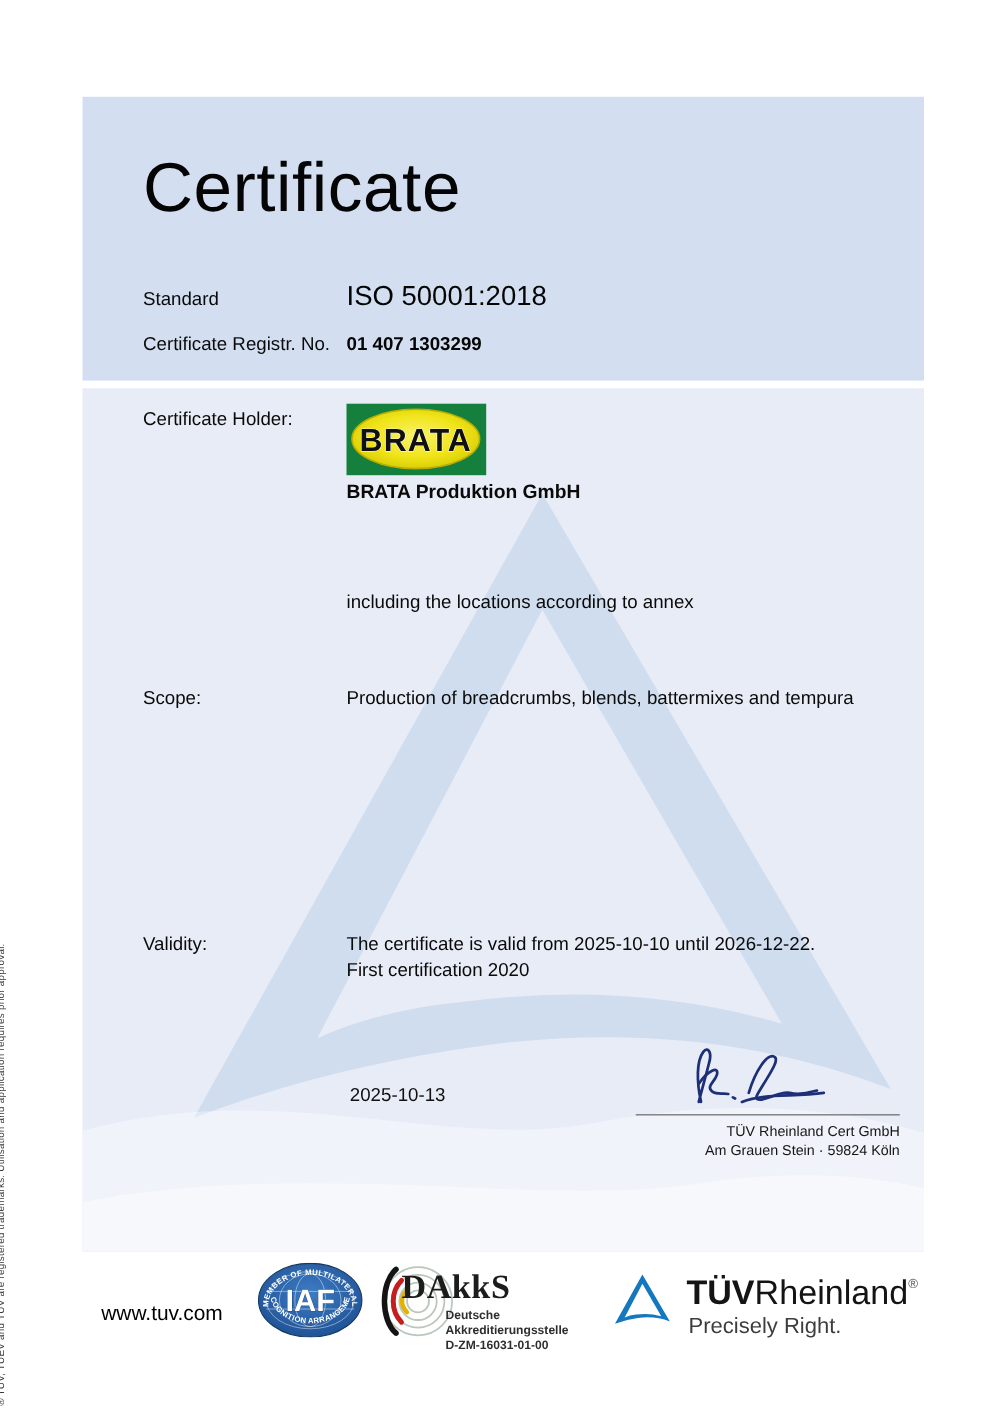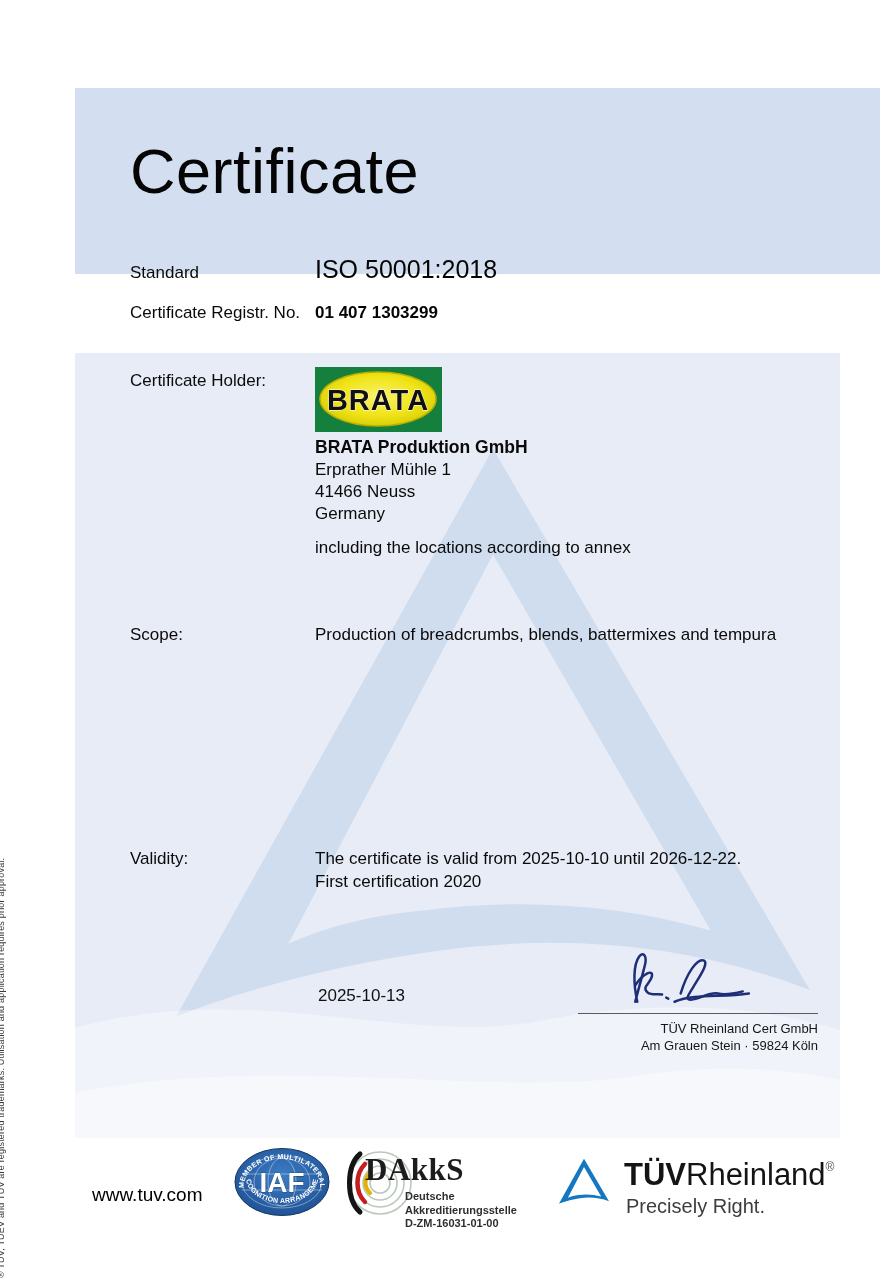--- a/index.html
+++ b/index.html
@@ -6,21 +6,21 @@
   .page{
     position:relative;width:893px;height:1288px;background:#ffffff;overflow:hidden;
     font-family:"Liberation Sans","DejaVu Sans",sans-serif;color:#111;
   }
   
   .side-note{
     position:absolute;left:6px;bottom:10px;transform-origin:0 100%;
     transform:rotate(-90deg);white-space:nowrap;font-size:9px;color:#3a3a3a;letter-spacing:.2px;
   }
   
-  .band-top{position:absolute;left:75px;top:88px;width:765px;height:186px;background:#d3dff0;padding-left:40px;}
+  .band-top{position:absolute;left:75px;top:88px;width:765px;height:258px;background:#d3dff0;}
   .cert-title{position:absolute;left:55px;top:47px;font-size:63px;font-weight:400;color:#050505;letter-spacing:.5px;}
   .kv-row{position:absolute;left:55px;display:flex;align-items:baseline;}
   .kv-row .k{width:185px;font-size:17px;color:#0a0a0a;flex:0 0 185px;}
   .kv-row.r1{top:167px;}
   .kv-row.r1 .v{font-size:25px;font-weight:normal;color:#050505;}
   .kv-row.r2{top:215px;}
   .kv-row.r2 .v{font-size:17px;font-weight:bold;color:#050505;}
   
   .band-main{position:absolute;left:75px;top:353px;width:765px;height:785px;background:#e8ecf7;overflow:hidden;}
   .band-main .watermark{position:absolute;left:88px;top:76px;}
@@ -96,25 +96,20 @@
             <stop offset="55%" stop-color="#f0e418"></stop>
             <stop offset="100%" stop-color="#cfc400"></stop>
           </radialGradient>
         </defs>
         <ellipse cx="63" cy="32" rx="58" ry="27" fill="url(#bry)" stroke="#b9ae00" stroke-width="1.5"></ellipse>
         <text x="63" y="43" text-anchor="middle" font-family="Liberation Sans, sans-serif" font-size="29" font-weight="bold" letter-spacing="1" fill="#101010" stroke="#ffffff" stroke-width="0.8" paint-order="stroke">BRATA</text>
       </svg>
     </div>
 
     <div class="val-col holder-name">BRATA Produktion GmbH</div>
-    <div class="val-col addr">
-      <div>Erprather Mühle 1</div>
-      <div>41466 Neuss</div>
-      <div>Germany</div>
-    </div>
     <div class="val-col annex">including the locations according to annex</div>
 
     <div class="label" style="top:272px">Scope:</div>
     <div class="val-col scope-text">Production of breadcrumbs, blends, battermixes and tempura</div>
 
 
     <div class="label" style="top:496px">Validity:</div>
     <div class="val-col validity1">The certificate is valid from 2025-10-10 until 2026-12-22.</div>
     <div class="val-col validity2">First certification 2020</div>
 

